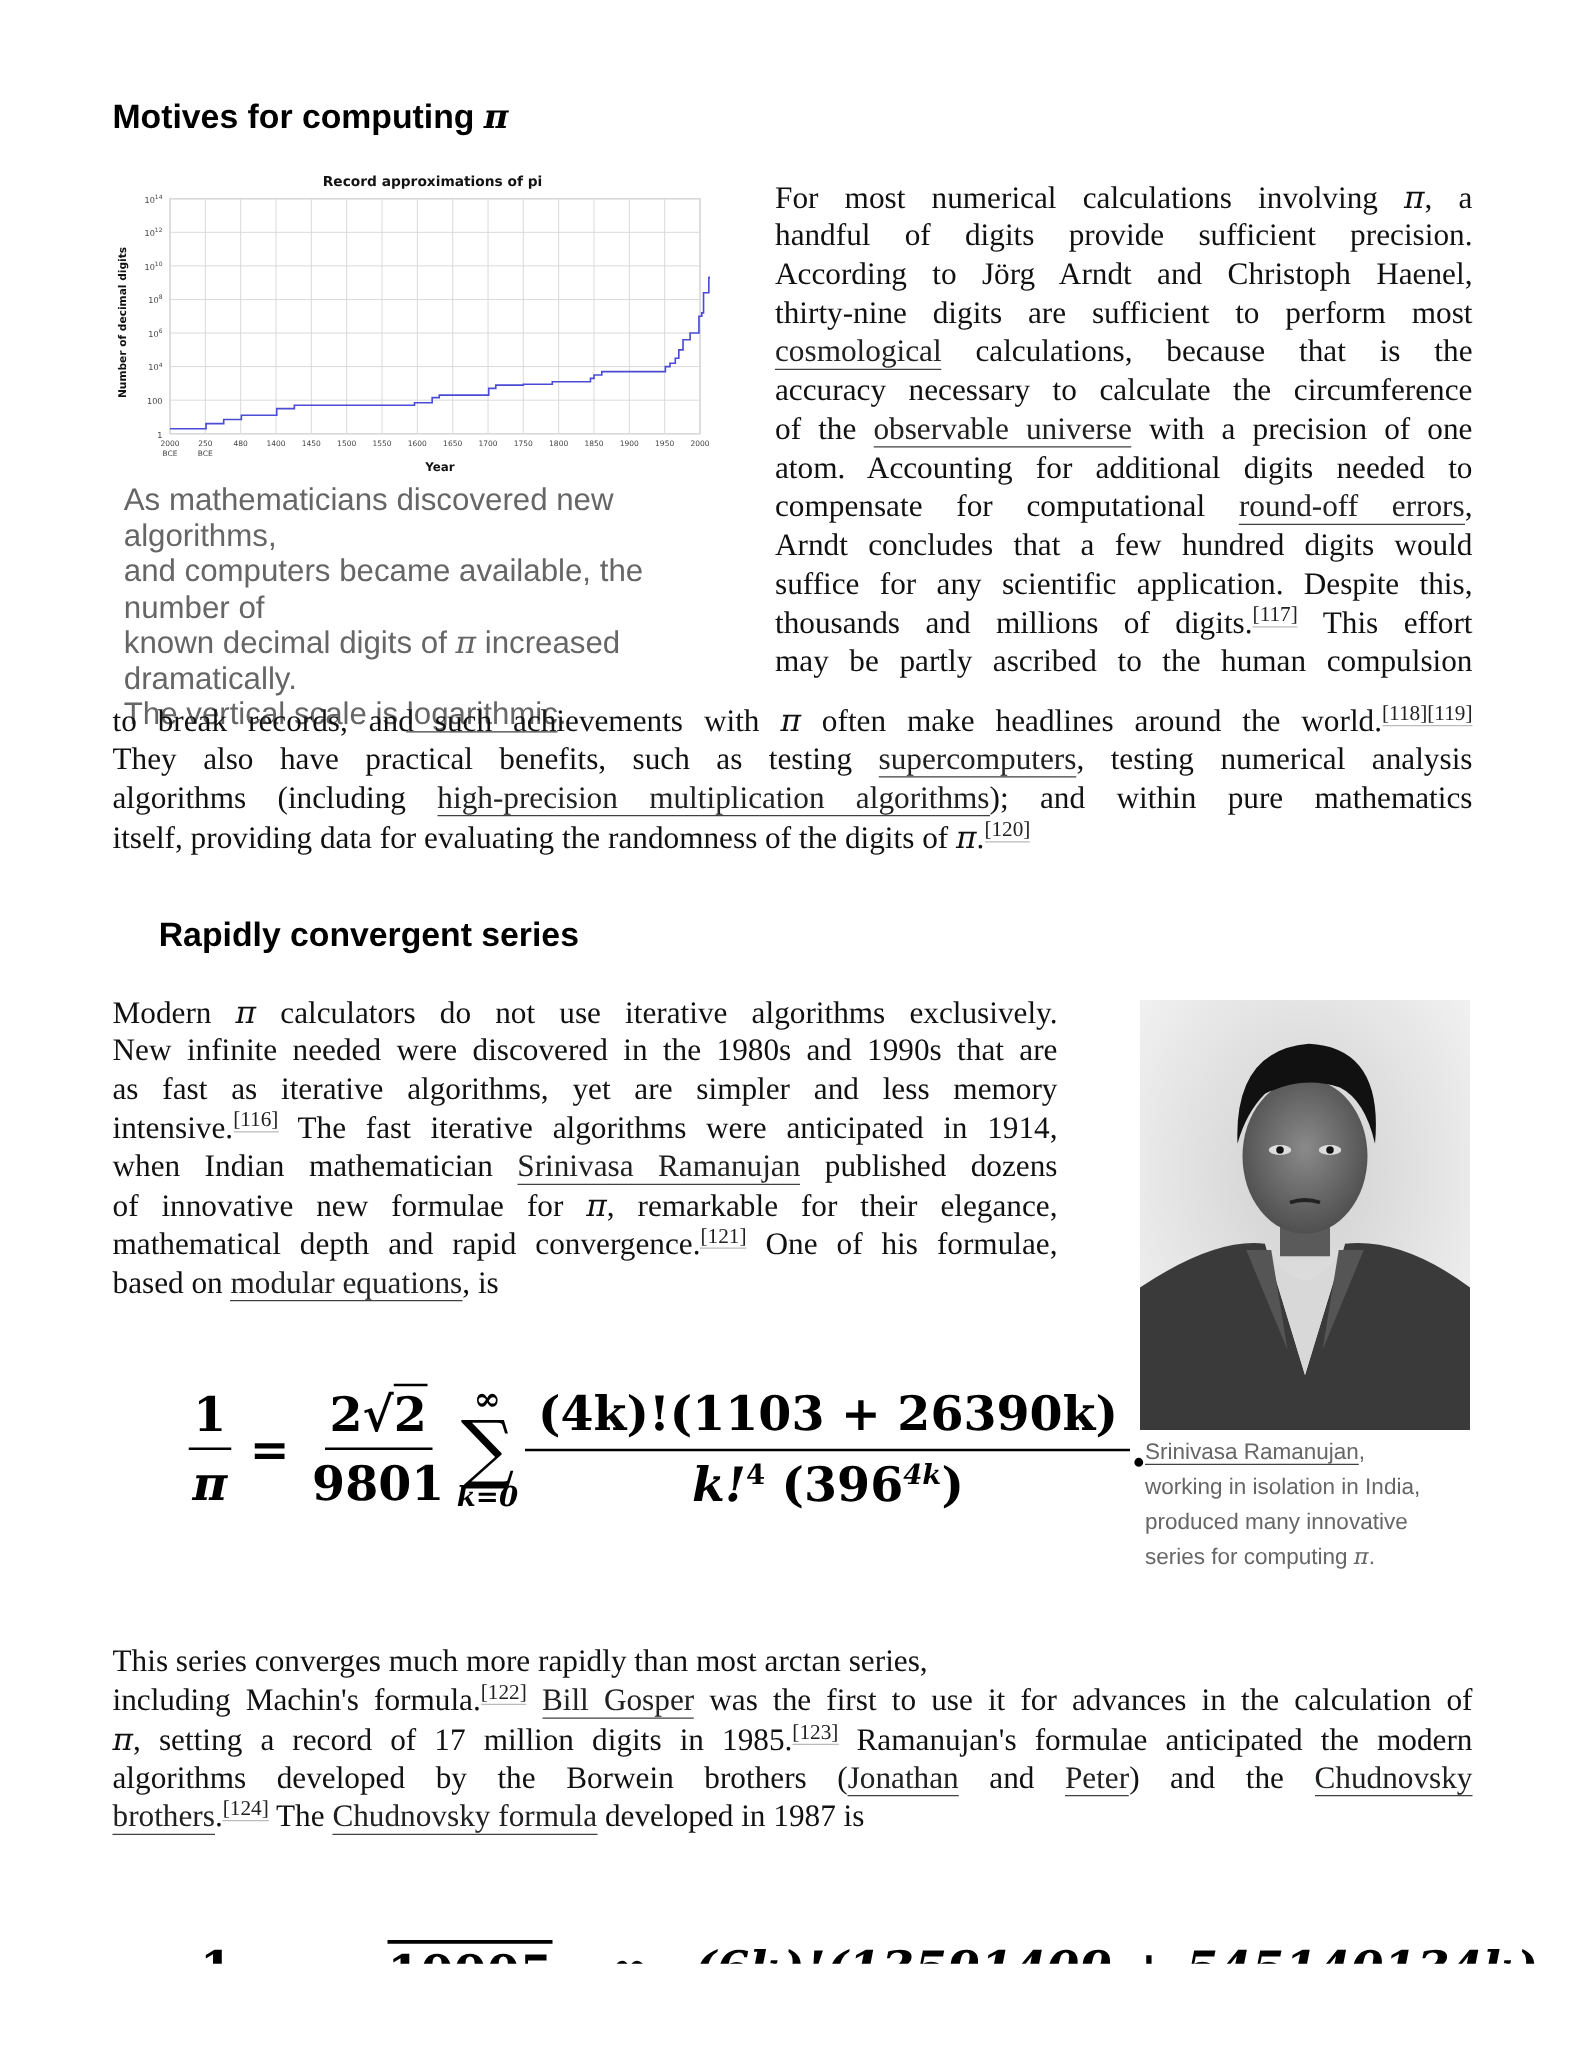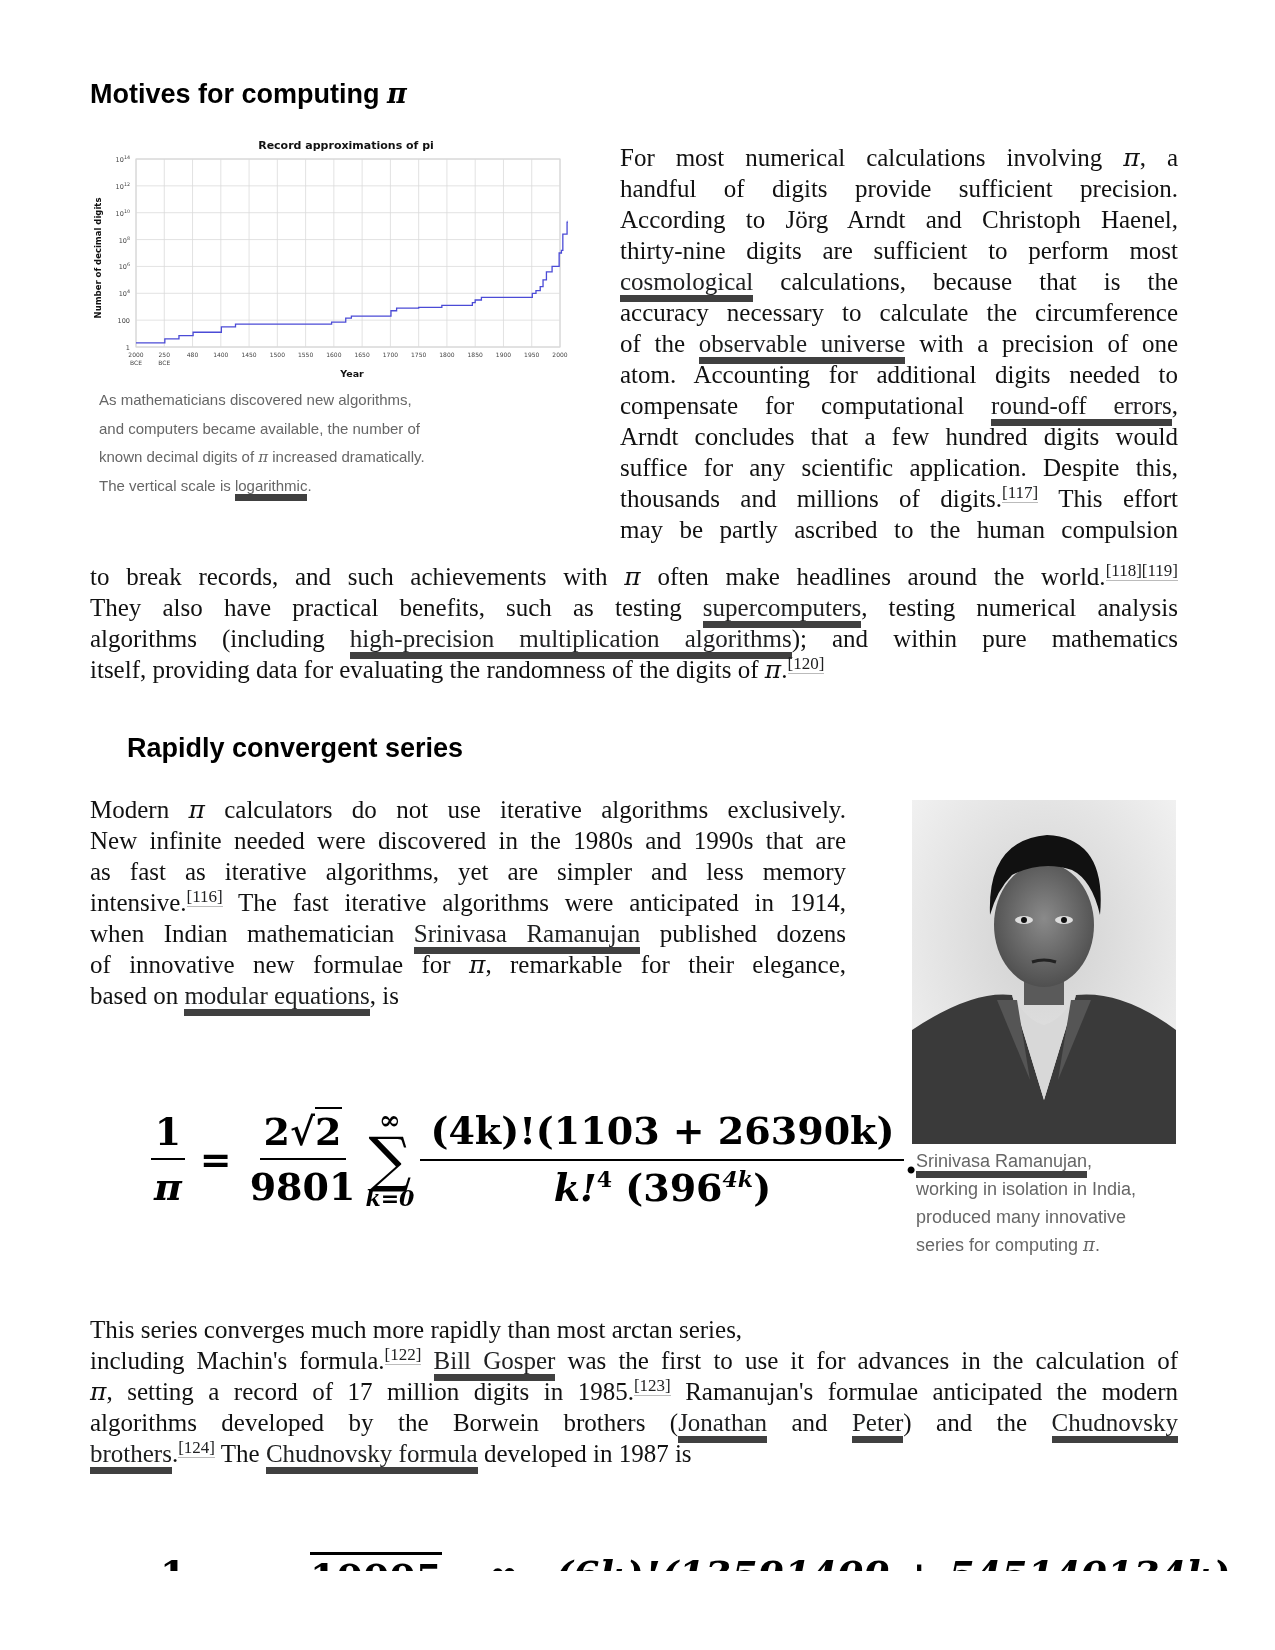--- a/index.html
+++ b/index.html
@@ -1,24 +1,24 @@
 <!DOCTYPE html>
 <html><head>
 <meta charset="utf-8">
 <style>
   html, body { margin:0; padding:0; background:#ffffff; }
   body { width:1275px; height:1650px; position:relative; overflow:hidden; color:#202122; }
   h2.sec { position:absolute; margin:0; font-family:"Liberation Sans", sans-serif; font-weight:bold; font-size:27px; color:#000; }
   .pi { font-family:"DejaVu Serif", serif; font-style:italic; }
-  a.lnk { color:#202122; text-decoration:none; border-bottom:7px solid #404040; }
+  a.lnk { color:#202122; text-decoration:none; border-bottom:1px solid #404040; }
   sup.ref { font-size:0.68em; line-height:0; border-bottom:1px solid #bbb; color:#202122; }
   .para { position:absolute; font-family:"Liberation Serif", "DejaVu Serif", serif; font-size:25px; line-height:31px; text-align:justify; color:#111; }
   .para .line { display:block; text-align:justify; text-align-last:justify; white-space:nowrap; height:31px; }
   .para .line.last { text-align-last:left; }
-  .caption { position:absolute; font-family:"Liberation Sans", sans-serif; font-size:15px; line-height:28.5px; color:#666; }
+  .caption { position:absolute; font-family:"Liberation Sans", sans-serif; font-size:25px; line-height:28.5px; color:#666; }
   .caption a.lnk { color:#666; }
   #chart { position:absolute; left:88px; top:140px; width:480px; height:240px; }
   #chart text { font-family:"DejaVu Sans", sans-serif; }
   #photo { position:absolute; left:912px; top:800px; width:264px; height:344px; background:linear-gradient(180deg,#f0f0f0,#e6e6e6); overflow:hidden; }
   .formula { position:absolute; font-family:"DejaVu Serif", "Liberation Serif", serif; color:#000; }
   .frac { display:inline-flex; flex-direction:column; align-items:center; vertical-align:middle; }
   .frac .num { padding:0 4px 4px; border-bottom:2.5px solid #000; }
   .frac .den { padding:4px 4px 0; }
   .it { font-style:italic; }
   .bigsum { display:inline-flex; flex-direction:column; align-items:center; vertical-align:middle; margin:0 6px; }
@@ -126,20 +126,21 @@
 
 <h2 class="sec" style="left:90px; top:733px;margin-left:37px;">Rapidly convergent series</h2>
 
 <div class="para" style="left:90px; top:794px; width:756px;">
   <span class="line"><span>Modern </span><span class="pi">π</span><span> calculators do not use iterative algorithms exclusively.</span></span>
   <span class="line">New infinite needed were discovered in the 1980s and 1990s that are</span>
   <span class="line">as fast as iterative algorithms, yet are simpler and less memory</span>
   <span class="line"><span>intensive.</span><sup class="ref">[116]</sup><span> The fast iterative algorithms were anticipated in 1914,</span></span>
   <span class="line"><span>when Indian mathematician </span><a class="lnk">Srinivasa Ramanujan</a><span> published dozens</span></span>
   <span class="line"><span>of innovative new formulae for </span><span class="pi">π</span><span>, remarkable for their elegance,</span></span>
+  <span class="line"><span>mathematical depth and rapid convergence.</span><sup class="ref">[121]</sup><span> One of his formulae,</span></span>
   <span class="line last"><span>based on </span><a class="lnk">modular equations</a><span>, is</span></span>
 </div>
 
 <div id="photo">
   <svg width="264" height="344" viewBox="0 0 264 344">
     <defs>
       <radialGradient id="bg" cx="50%" cy="40%" r="70%">
           <stop offset="0%" stop-color="#cfcfcf"></stop>
           <stop offset="100%" stop-color="#f4f4f4"></stop>
         </radialGradient>

